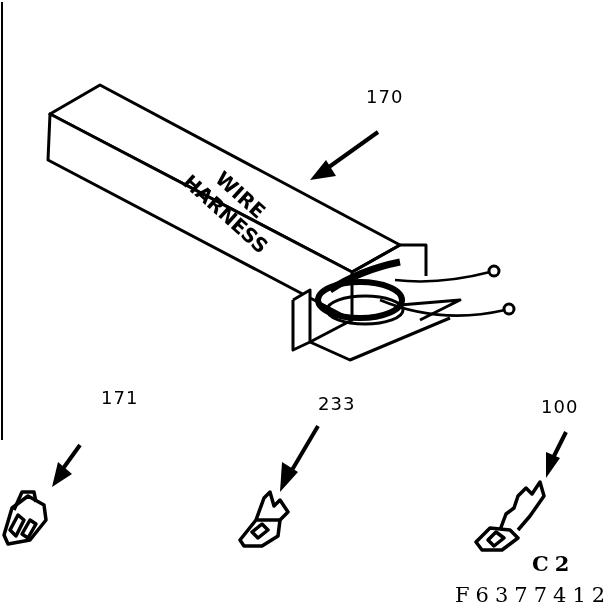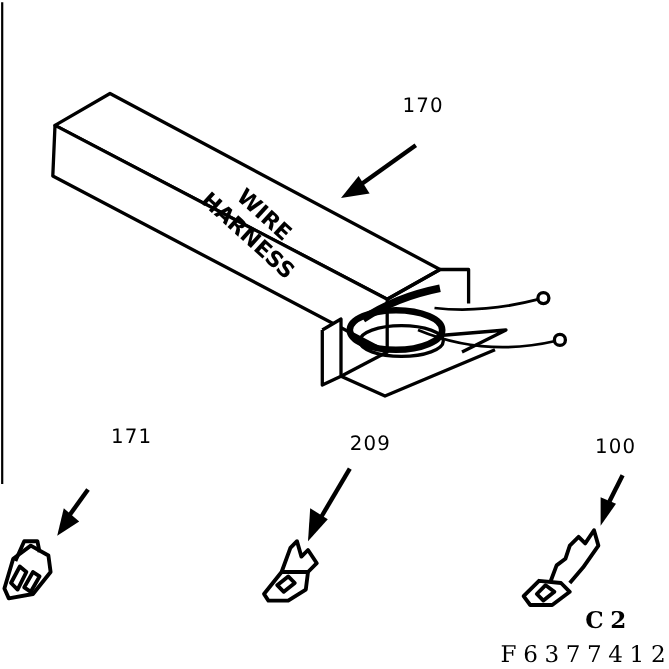--- a/index.html
+++ b/index.html
@@ -76,18 +76,18 @@
       <path d="M 488 540 L 496 532 L 504 538 L 494 546 Z"></path>
     </g>
     <g>
       <line x1="566" y1="432" x2="554" y2="456" stroke="#000" stroke-width="4"></line>
       <polygon points="546,478 546,452 560,458" fill="#000"></polygon>
     </g>
   </svg>
 
   <div class="label" style="left:366px; top:88px;">170</div>
   <div class="label" style="left:70px; top:389px;margin-left:31px;">171</div>
-  <div class="label" style="left:318px; top:395px;">209</div>
+  <div class="label" style="left:318px; top:395px;">233</div>
   <div class="label" style="left:541px; top:398px;">100</div>
 
   <div class="code" style="left:532px; top:553px;font-weight:bold;">C2</div>
   <div class="code" style="left:455px; top:585px;">F6377412</div>
 </div>
 
 </body></html>

